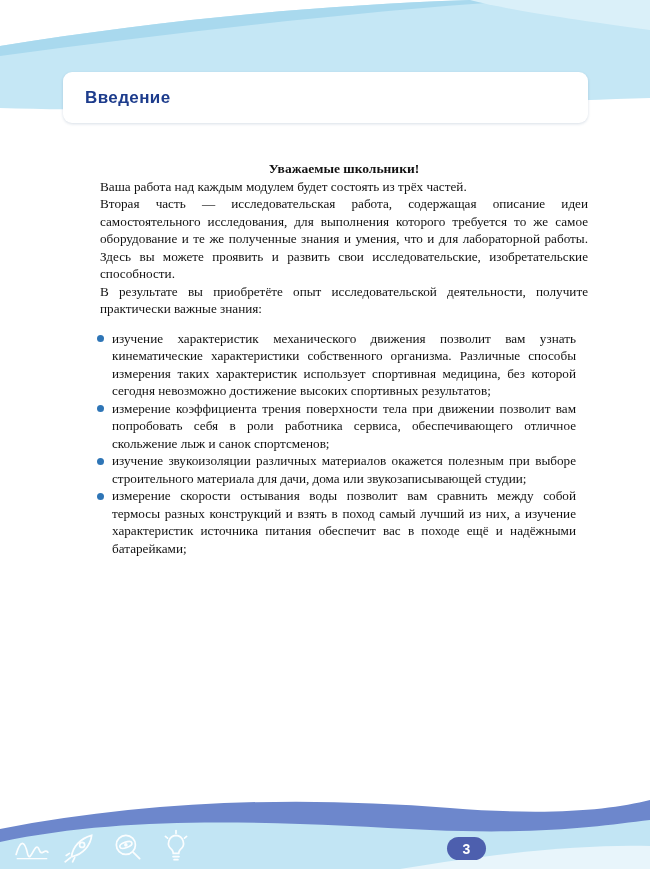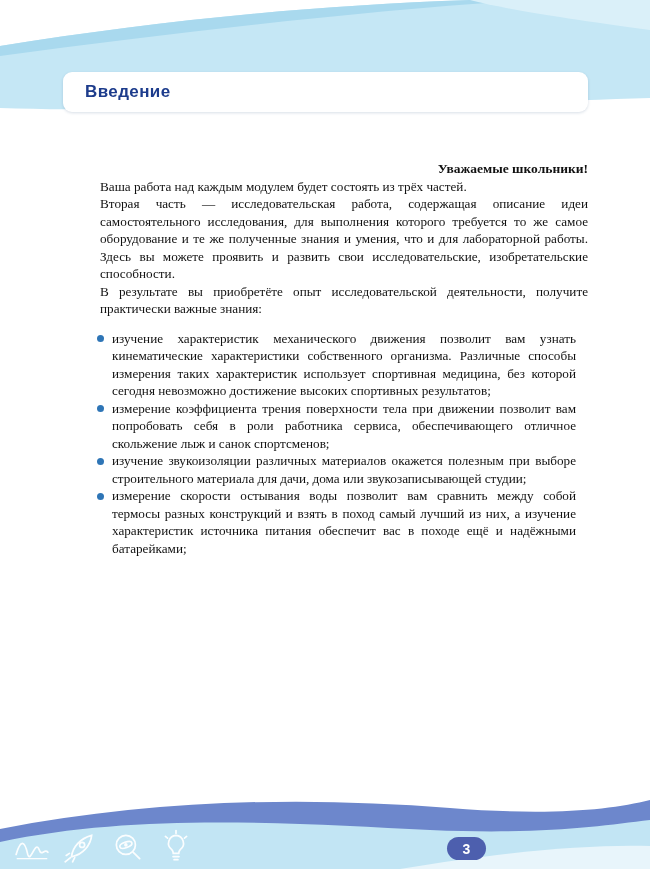--- a/index.html
+++ b/index.html
@@ -8,36 +8,36 @@
     width:650px;height:869px;
     margin:0 auto;
     background:#ffffff;
     overflow:hidden;
     font-family:"Liberation Serif","DejaVu Serif",serif;
     color:#111;
   }
   
   .header-wave{position:absolute;top:0;left:0;display:block;}
   .title-box{
-    position:absolute;top:72px;left:63px;width:525px;height:40px;
+    position:absolute;top:72px;left:63px;width:525px;height:51px;
     background:#ffffff;border-radius:9px;
     box-shadow:0 1px 3px rgba(40,80,120,.18);
     display:flex;align-items:center;padding-left:22px;box-sizing:border-box;
   }
   .title-box h1{
     margin:0;font-family:"Liberation Sans","DejaVu Sans",sans-serif;
     font-size:17px;font-weight:bold;letter-spacing:.4px;color:#1d3c8c;
   }
   
   .content{
     position:absolute;top:160px;left:100px;width:488px;
     font-size:13.2px;line-height:17.5px;text-align:justify;
   }
   .greeting{
-    font-weight:bold;font-size:13.5px;margin:0 0 17px 0;text-align:right;
+    font-weight:bold;font-size:13.5px;margin:0 0 17px 0;text-align:center;
   }
   .content p{margin:0;}
   ul.points{list-style:none;margin:12px;padding:0;}
   ul.points li{position:relative;margin:0;padding:0;}
   .dot{
     position:absolute;left:-15px;top:5.5px;width:7px;height:7px;
     border-radius:50%;background:#2e75b6;
   }
   
   .footer-wave{position:absolute;bottom:0;left:0;display:block;}

